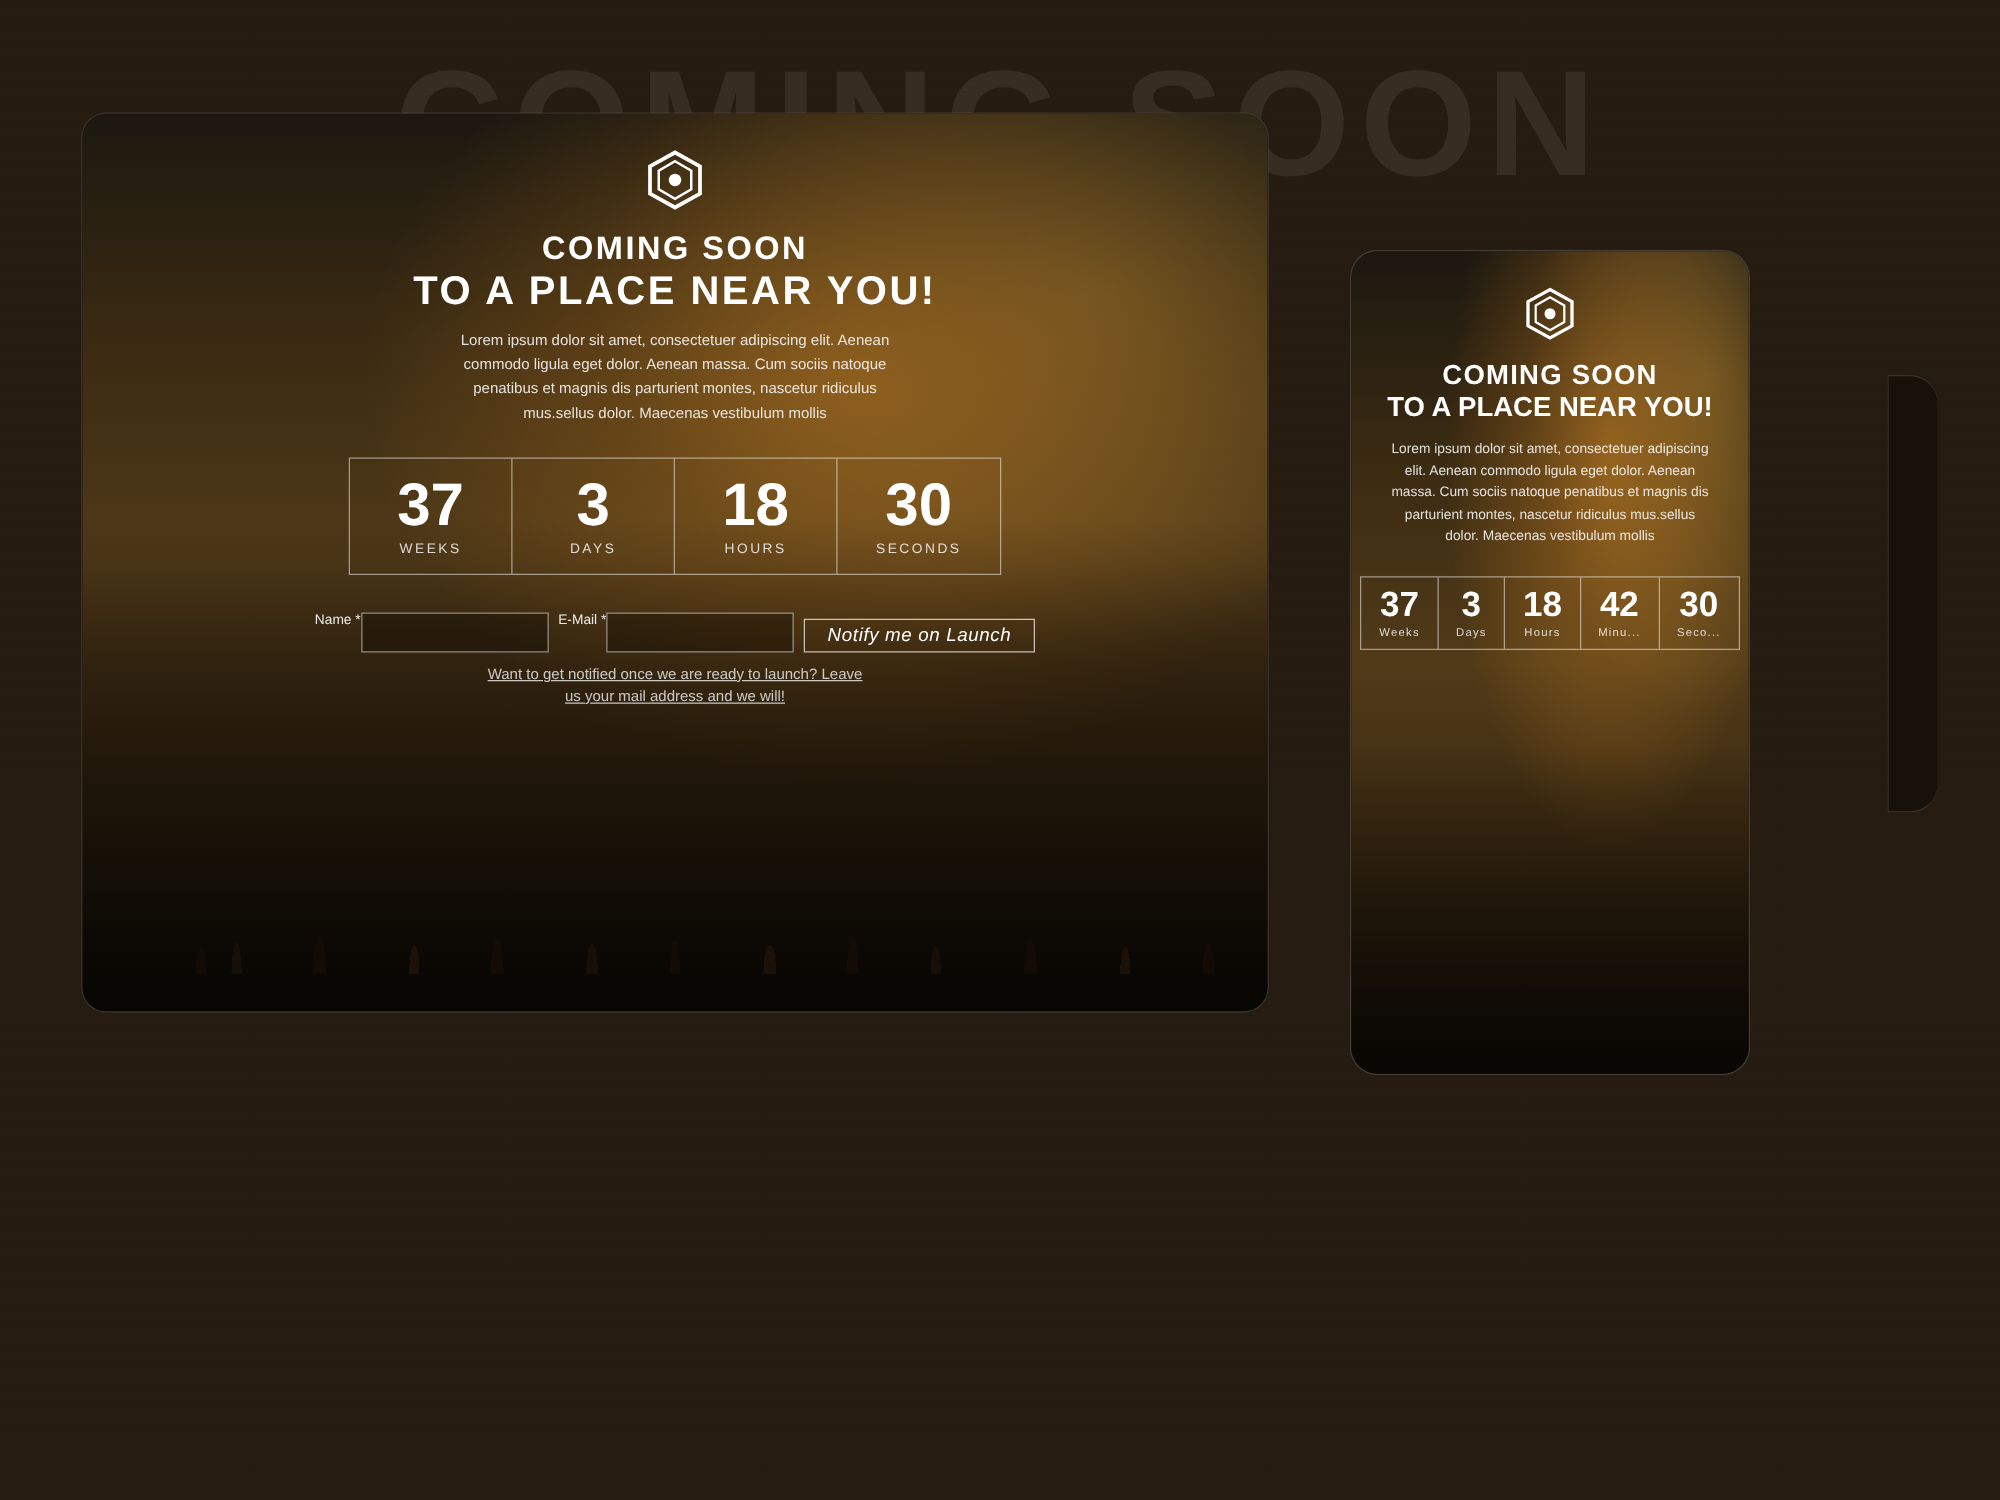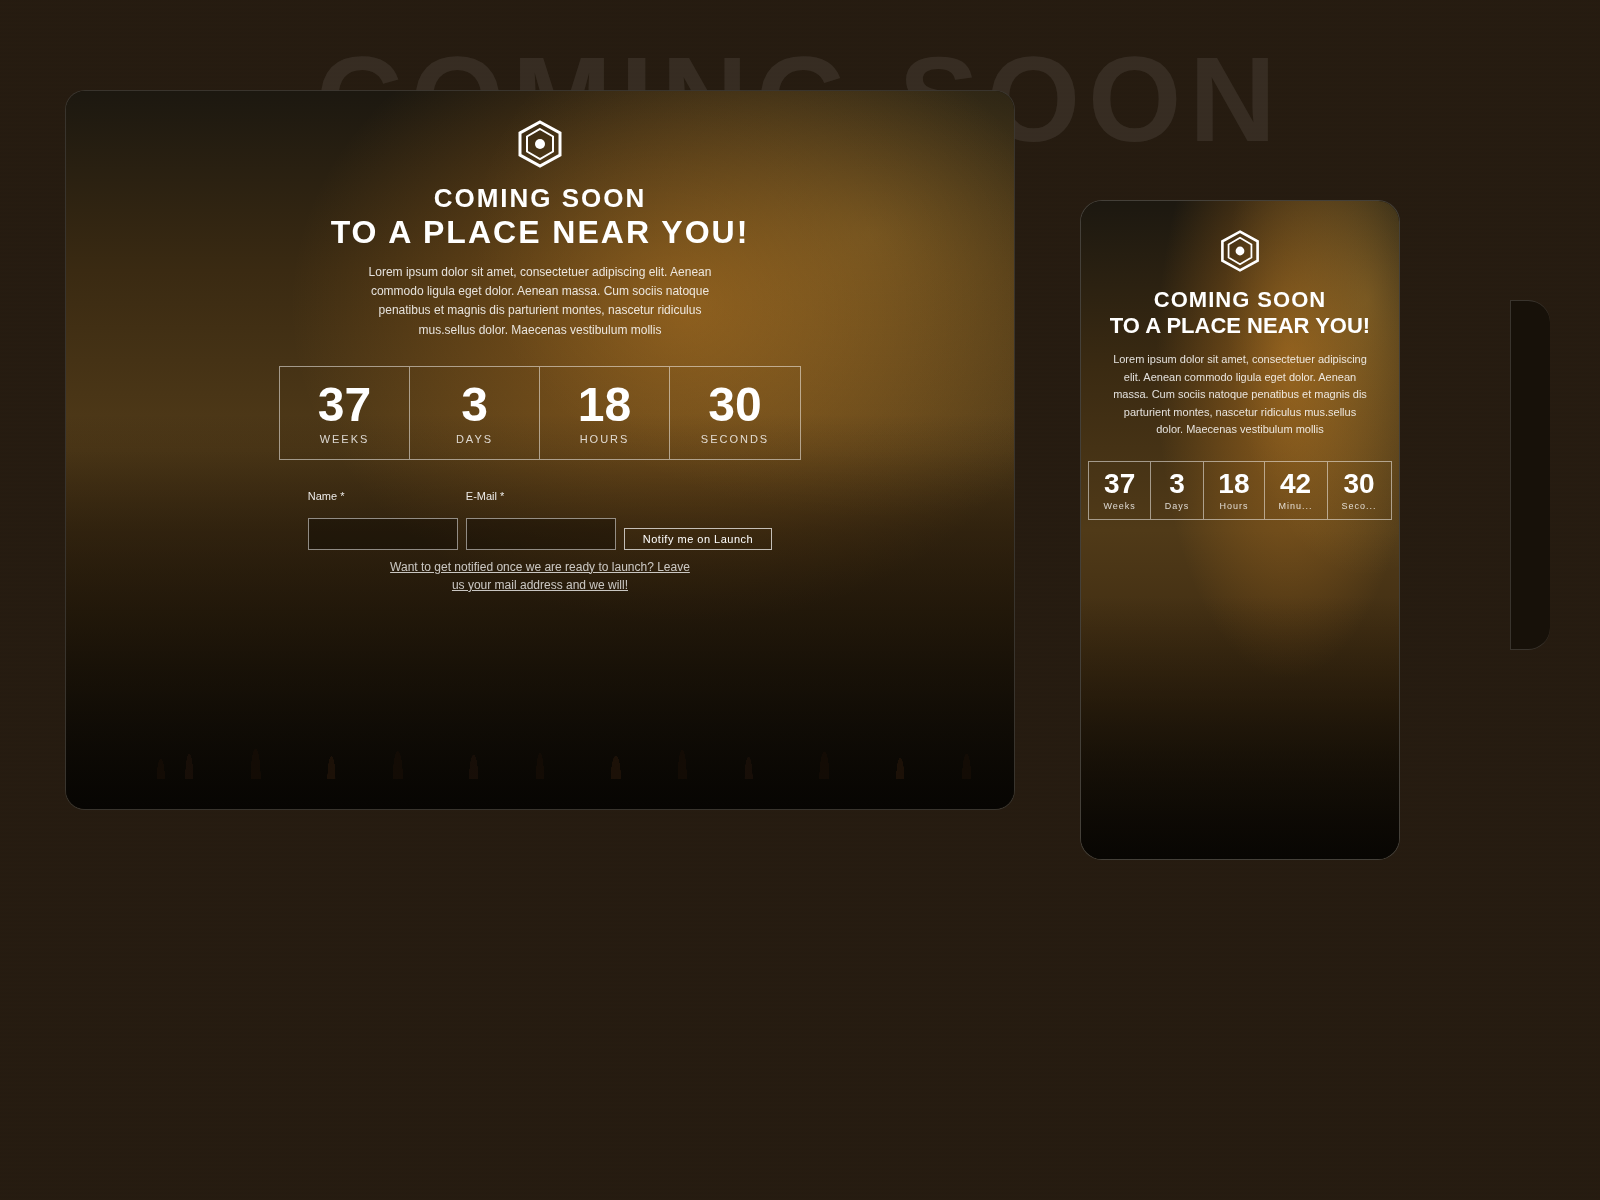--- a/index.html
+++ b/index.html
@@ -195,22 +195,22 @@
     }
 
     .form-row {
       display: flex;
       gap: 8px;
       align-items: flex-end;
     }
 
     .form-field {
       display: flex;
-      flex-direction: column;
-      gap: 16px;
+      flex-direction: row;
+      gap: 0;
     }
 
     .form-label {
       color: rgba(255,255,255,0.9);
       font-size: 11px;
     }
 
     .form-input {
       background: rgba(0,0,0,0.3);
       border: 1px solid rgba(255,255,255,0.5);
@@ -219,23 +219,24 @@
       font-size: 12px;
       width: 150px;
       outline: none;
     }
 
     .form-btn {
       background: transparent;
       border: 1px solid rgba(255,255,255,0.7);
       color: #fff;
       padding: 4px 18px;
-      font-size: 11px;
+      font-size: 15px;
       cursor: pointer;
       letter-spacing: 0.5px;
+      font-style: italic;
     }
 
     .form-hint {
       color: rgba(255,255,255,0.75);
       font-size: 12px;
       text-align: center;
       max-width: 300px;
       line-height: 1.5;
       text-decoration: underline;
     }

